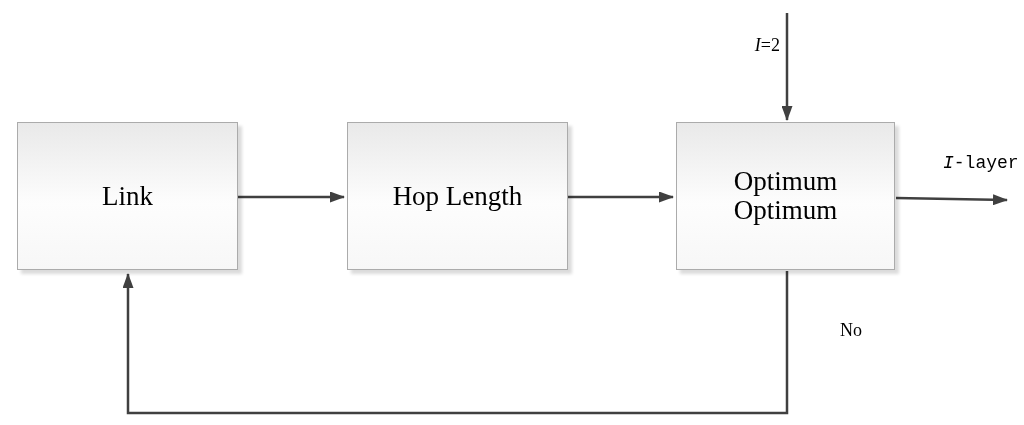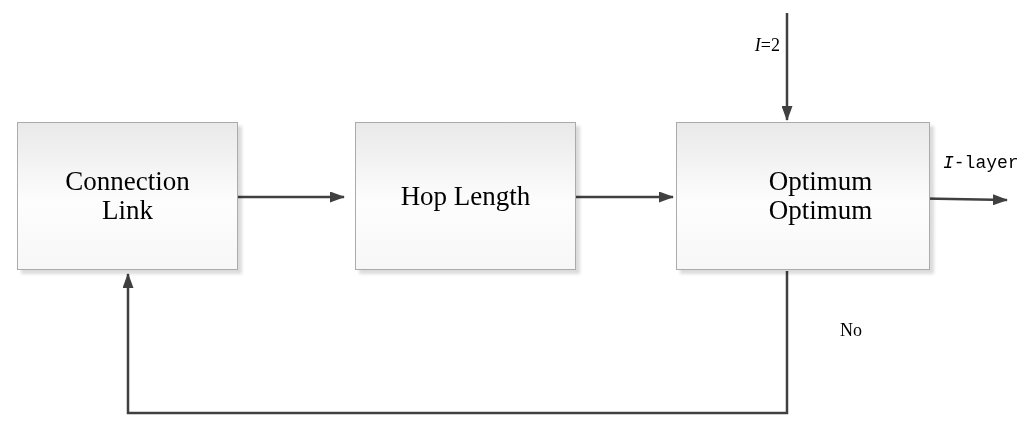--- a/index.html
+++ b/index.html
@@ -42,22 +42,22 @@
     text-align: center;
   }
   .node-label {
     font-size: 27px;
     line-height: 29px;
   }
   .node-label .line {
     display: block;
   }
   #node-connection-link { left: 17px;  width: 219px; }
-  #node-hop-length      { left: 347px; width: 219px; margin-left: 8px; }
-  #node-optimum-decision{ left: 676px; width: 217px; padding-left: 35px; }
+  #node-hop-length      { left: 347px; width: 219px; }
+  #node-optimum-decision{ left: 676px; width: 217px; }
 
   .edge-label {
     position: absolute;
     font-size: 18px;
     line-height: 29px;
     white-space: nowrap;
   }
   .edge-label .it {
     font-style: italic;
   }
@@ -90,21 +90,20 @@
     </defs>
     <line x1="238" y1="197" x2="344" y2="197" marker-end="url(#arrowhead)"></line>
     <line x1="568" y1="197" x2="673" y2="197" marker-end="url(#arrowhead)"></line>
     <line x1="787" y1="13" x2="787" y2="120" marker-end="url(#arrowhead)"></line>
     <line x1="896" y1="198" x2="1007" y2="200" marker-end="url(#arrowhead)"></line>
     <path class="edge" d="M787,271 L787,413 L128,413 L128,274" marker-end="url(#arrowhead)"></path>
   </svg>
 
   <div class="node" id="node-connection-link">
     <div class="node-label">
-      <span class="line">Connection</span>
       <span class="line">Link</span>
     </div>
   </div>
 
   <div class="node" id="node-hop-length">
     <div class="node-label">
       <span class="line">Hop Length</span>
     </div>
   </div>
 

